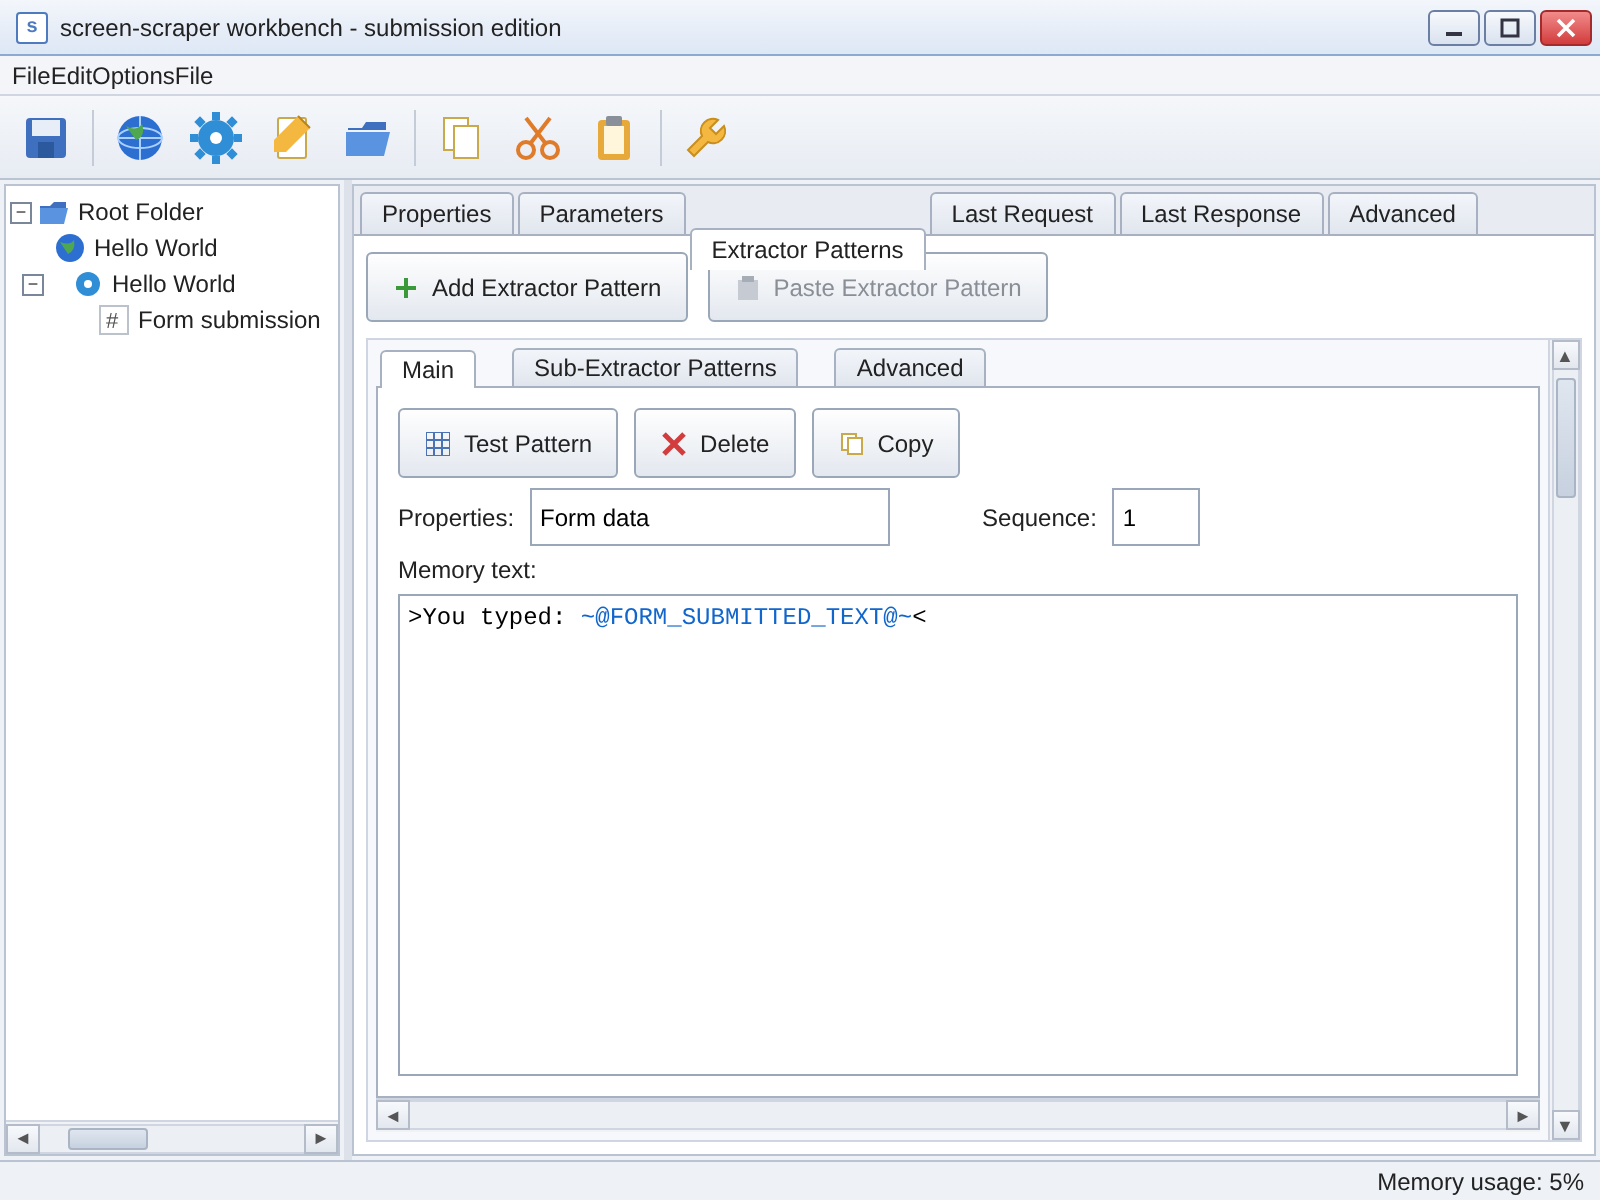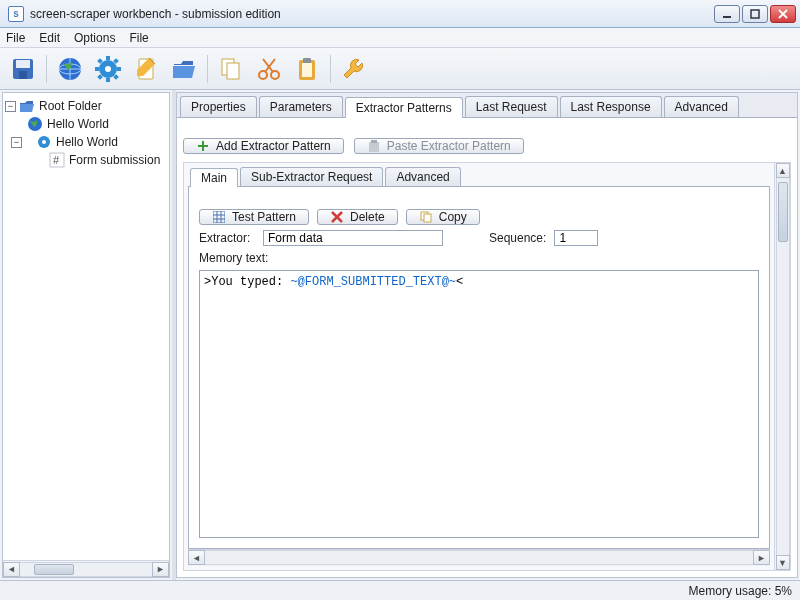--- a/index.html
+++ b/index.html
@@ -42,21 +42,20 @@
   }
   .winbtn.close { background: linear-gradient(#f28b8b,#d23c3c); color:#fff; border-color:#a32b2b; }
   
   .menubar {
     height: 20px;
     background: #f3f5f9;
     border-bottom: 1px solid #cfd6e1;
     display: flex;
     align-items: center;
     padding: 0 6px;
-    gap: 14px;
   }
   .menuitem { cursor: default; }
   
   .toolbar {
     height: 42px;
     background: linear-gradient(#f5f7fa,#e7ecf3);
     border-bottom: 1px solid #b9c3d2;
     display: flex;
     align-items: center;
     padding: 0 6px;
@@ -114,41 +113,40 @@
     padding: 3px 10px;
     border:1px solid #a7b1c1;
     border-bottom:none;
     background:linear-gradient(#f2f5fa,#e1e6ee);
     border-radius:3px 3px 0 0;
     cursor:default;
   }
   .tab.active {
     background:#fff;
     position:relative;
-    top:1px;
+    top:18px;
   }
   .tab-body {
     flex:1;
     background:#fff;
     border-top:none;
     display:flex;flex-direction:column;
     padding:6px;
     overflow:hidden;
   }
   
   .btnbar { display:flex; gap:10px; padding: 2px 0 8px 0; align-items:center;}
   .btn {
     display:inline-flex;align-items:center;gap:6px;
     padding: 3px 12px;
     border:1px solid #9aa7b8;
     border-radius:3px;
     background:linear-gradient(#fefefe,#e3e8ef);
     cursor:default;
-    height:16px;
-    margin-top:12px;
+    height:35px;
   }
   .btn.disabled { color:#8a8f97; }
   .btn .ic { width:14px;height:14px;display:inline-flex;align-items:center;justify-content:center;}
   
   .inner-scroll {
     flex:1;
     position:relative;
     border:1px solid #cfd6e1;
     background:#f6f8fb;
     display:flex;
@@ -156,37 +154,37 @@
   }
   .inner-scroll .rail {
     width:16px;border-left:1px solid #cfd6e1;background:#f0f2f6;display:flex;flex-direction:column;align-items:center;
   }
   .rail .sb-btn{width:14px;height:15px;}
   .rail .sb-vtrack{flex:1;width:14px;border:1px solid #cfd6e1;border-top:none;border-bottom:none;background:#eceff4;position:relative;}
   .rail .sb-vthumb{position:absolute;left:1px;top:4px;width:10px;height:60px;background:linear-gradient(#dfe6ef,#c7d1df);border:1px solid #a9b4c4;border-radius:2px;}
   .inner-body{flex:1;display:flex;flex-direction:column;padding:4px;}
   
   .subtabs {
-    display:flex;border-bottom:1px solid #a7b1c1;gap:2px;padding:0 2px;
+    display:flex;border-bottom:1px solid #a7b1c1;gap:18px;padding:0 2px;
   }
   .subtab {
     padding: 2px 10px;
     border:1px solid #a7b1c1;border-bottom:none;border-radius:3px 3px 0 0;
     background:linear-gradient(#f2f5fa,#e1e6ee);
   }
   .subtab.active { background:#fff; position:relative;top:1px;}
   .subtab-body {
     background:#fff;border:1px solid #a7b1c1;border-top:none;
     padding:10px; display:flex;flex-direction:column;gap:5px;
     flex:1; overflow:hidden;
   }
   .row { display:flex; align-items:center; gap:8px; }
   .field-label { min-width:56px; }
   input[type="text"]{
-    border:1px solid #9aa7b8;padding:2px 4px;height:16px;background:#fff;font-family:inherit;font-size:12px;
+    border:1px solid #9aa7b8;padding:2px 4px;height:29px;background:#fff;font-family:inherit;font-size:12px;
   }
   .identifier-input{ width:180px;}
   .sequence-input{ width:44px;}
   .pattern-textarea{
     flex:1;border:1px solid #9aa7b8;background:#fff;
     font-family:"Consolas","Courier New",monospace;font-size:12px;
     padding:4px;overflow:auto;white-space:pre;
   }
   .pattern-textarea .tok-lit{color:#000000;}
   .pattern-textarea .tok-tag{color:#1166cc;}
@@ -386,21 +384,21 @@
               </svg>
             </span>
           <span>Paste Extractor Pattern</span>
         </div>
       </div>
 
       <div class="inner-scroll">
         <div class="inner-body">
           <div class="subtabs">
             <div class="subtab active">Main</div>
-            <div class="subtab">Sub-Extractor Request</div>
+            <div class="subtab">Sub-Extractor Patterns</div>
             <div class="subtab">Advanced</div>
           </div>
           <div class="subtab-body">
             <div class="row">
               <div class="btn">
                 <span class="ic">
                     <svg width="12" height="12">
                       <rect x="0" y="0" width="12" height="12" fill="none" stroke="#4a72b5"></rect>
                       <path d="M4 0 V12 M8 0 V12 M0 4 H12 M0 8 H12" stroke="#4a72b5"></path>
                     </svg>
@@ -419,21 +417,21 @@
                 <span class="ic">
                     <svg width="12" height="12">
                       <rect x="1" y="1" width="7" height="8" fill="#fff" stroke="#caa94a"></rect>
                       <rect x="4" y="3" width="7" height="8" fill="#fff" stroke="#caa94a"></rect>
                     </svg>
                   </span>
                 <span>Copy</span>
               </div>
             </div>
             <div class="row">
-              <span class="field-label">Extractor:</span>
+              <span class="field-label">Properties:</span>
               <input type="text" class="identifier-input" value="Form data" style="">
               <span style="width:30px"></span>
               <span class="field-label" style="min-width:auto">Sequence:</span>
               <input type="text" class="sequence-input" value="1" style="">
             </div>
             <div class="row">
               <span>Memory text:</span>
             </div>
             <div class="pattern-textarea"><span class="tok-lit">&gt;You typed: </span><span class="tok-tag">~@</span><span class="tok-tag">FORM_SUBMITTED_TEXT</span><span class="tok-tag">@~</span><span class="tok-lit">&lt;</span></div>
           </div>

